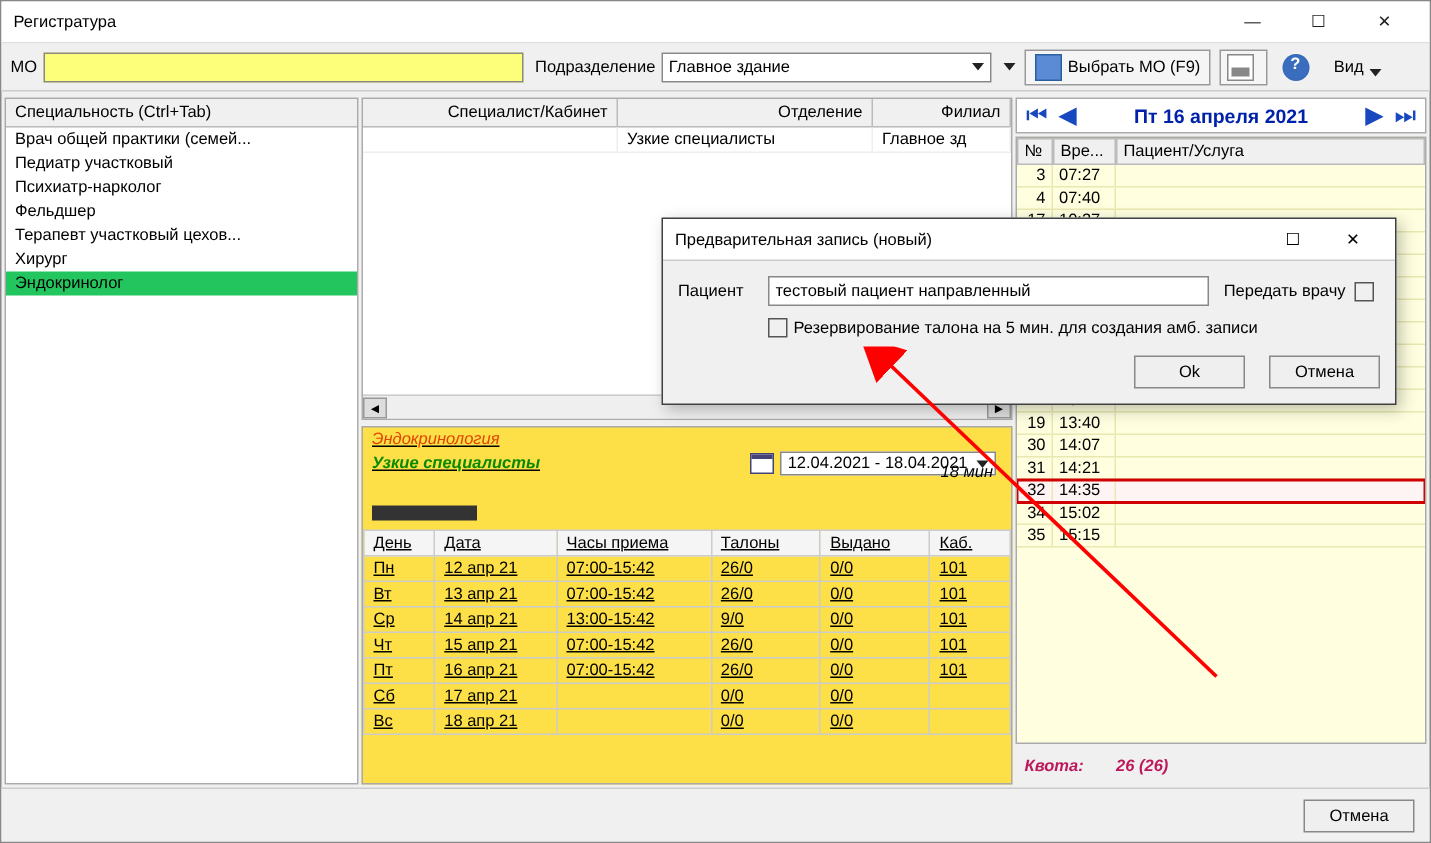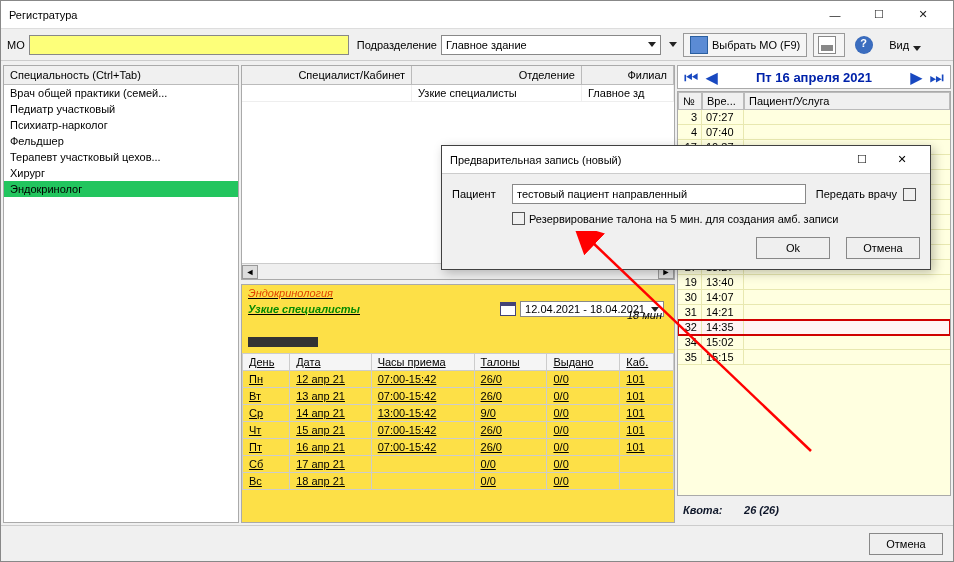--- a/index.html
+++ b/index.html
@@ -59,21 +59,21 @@
   .slothead { display:flex; background:#f0f0f0; position:sticky; top:0;}
   .slothead div { border:1px solid #bbb; padding:2px 4px;}
   .slotrow { display:flex; border-bottom:1px solid #e8e8b0;}
   .slotrow div { padding:1px 4px;}
   .slot-n { width:24px; text-align:right; border-right:1px solid #e8e8b0;}
   .slot-t { width:42px; border-right:1px solid #e8e8b0;}
   .slot-p { flex:1; }
   .slot-break { color:#c020a0; font-style:italic;}
   .slot-break .slot-n, .slot-break .slot-t { color:#c020a0;}
   .slot-sel { outline:2px solid #d00000; outline-offset:-1px; background:#fff4f4;}
-  .quota { color:#0f172a; font-weight:bold; font-style:italic; padding:6px; font-size:13px;}
+  .quota { color:#be185d; font-weight:bold; font-style:italic; padding:6px; font-size:13px;}
   .quota .qv { margin-left:18px;}
   
   .bottombar { position:absolute; bottom:0; left:0; right:0; height:36px; background:#f0f0f0; border-top:1px solid #ccc; display:flex; justify-content:flex-end; align-items:center; padding:0 10px;}
   .stdbtn { min-width:74px; height:22px; border:1px solid #888; background:#efefef; margin-left:8px; cursor:pointer; display:inline-flex; align-items:center; justify-content:center;}
   
   .dialog { position:absolute; left:440px; top:144px; width:490px; background:#f0f0f0; border:1px solid #404040; box-shadow:3px 3px 10px rgba(0,0,0,.25); z-index:20;}
   .dialog .dtitle { display:flex; align-items:center; height:28px; padding:0 8px; background:#fff; border-bottom:1px solid #ccc;}
   .dialog .dtitle .t { flex:1; }
   .dialog .dcontrols div { width:40px; height:28px; display:flex; align-items:center; justify-content:center;}
   .dialog .dcontrols { display:flex;}

